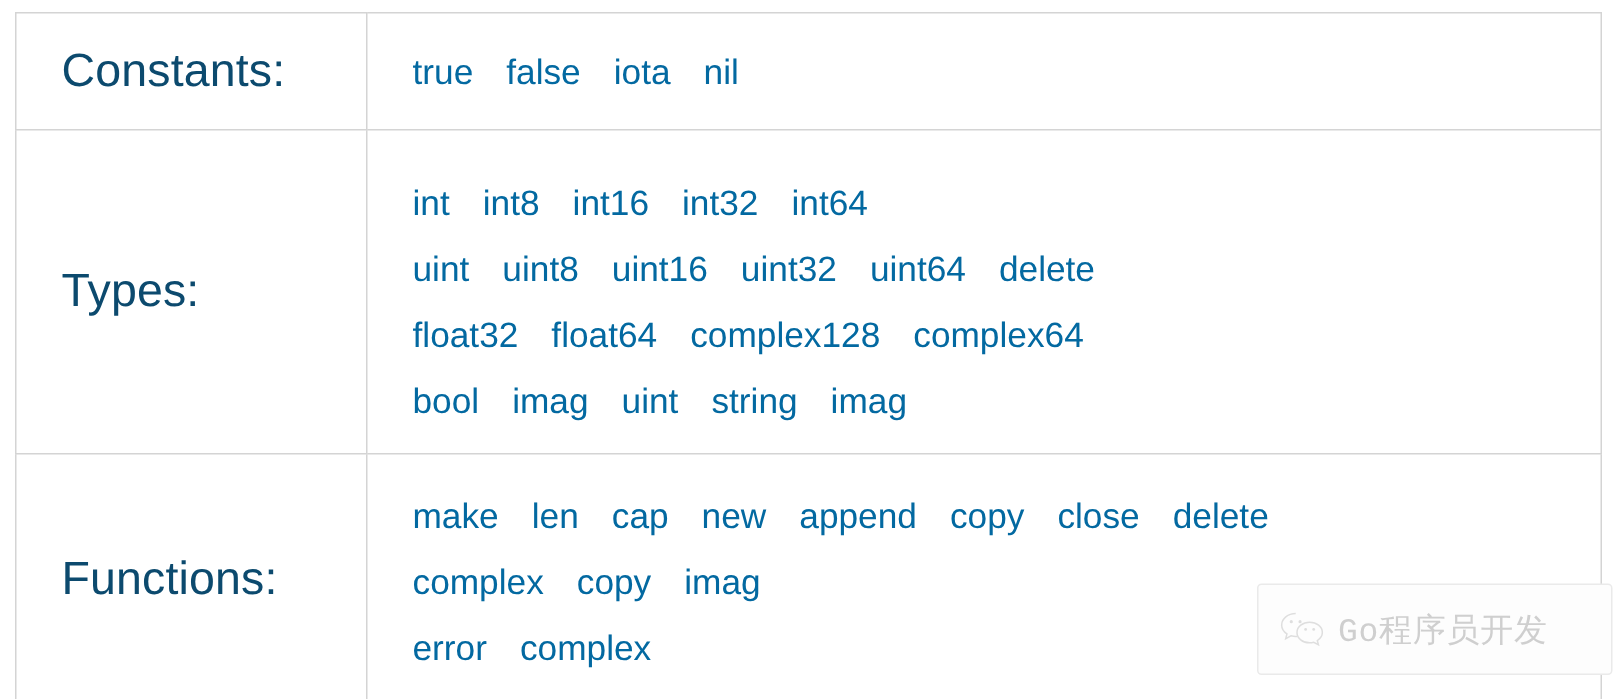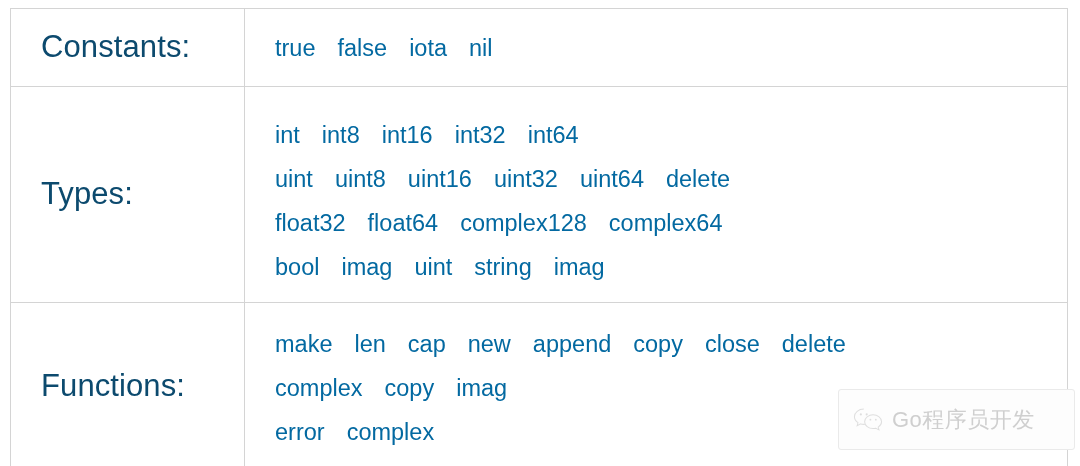--- a/index.html
+++ b/index.html
@@ -81,21 +81,21 @@
     height: 26px;
     flex: 0 0 auto;
     margin-right: 9px;
     opacity: 0.30;
   }
   #watermark-badge .wm-text {
     font-size: 22px;
     color: #cfcfcf;
     letter-spacing: 0.5px;
     white-space: nowrap;
-    font-family: Liberation Sans, sans-serif;
+    font-family: Liberation Mono, monospace;
   }
 </style>
 </head>
 <body>
 
 <table id="reference-table">
   <tbody>
 
     <tr class="row-constants">
       <td class="label-cell">Constants:</td>

